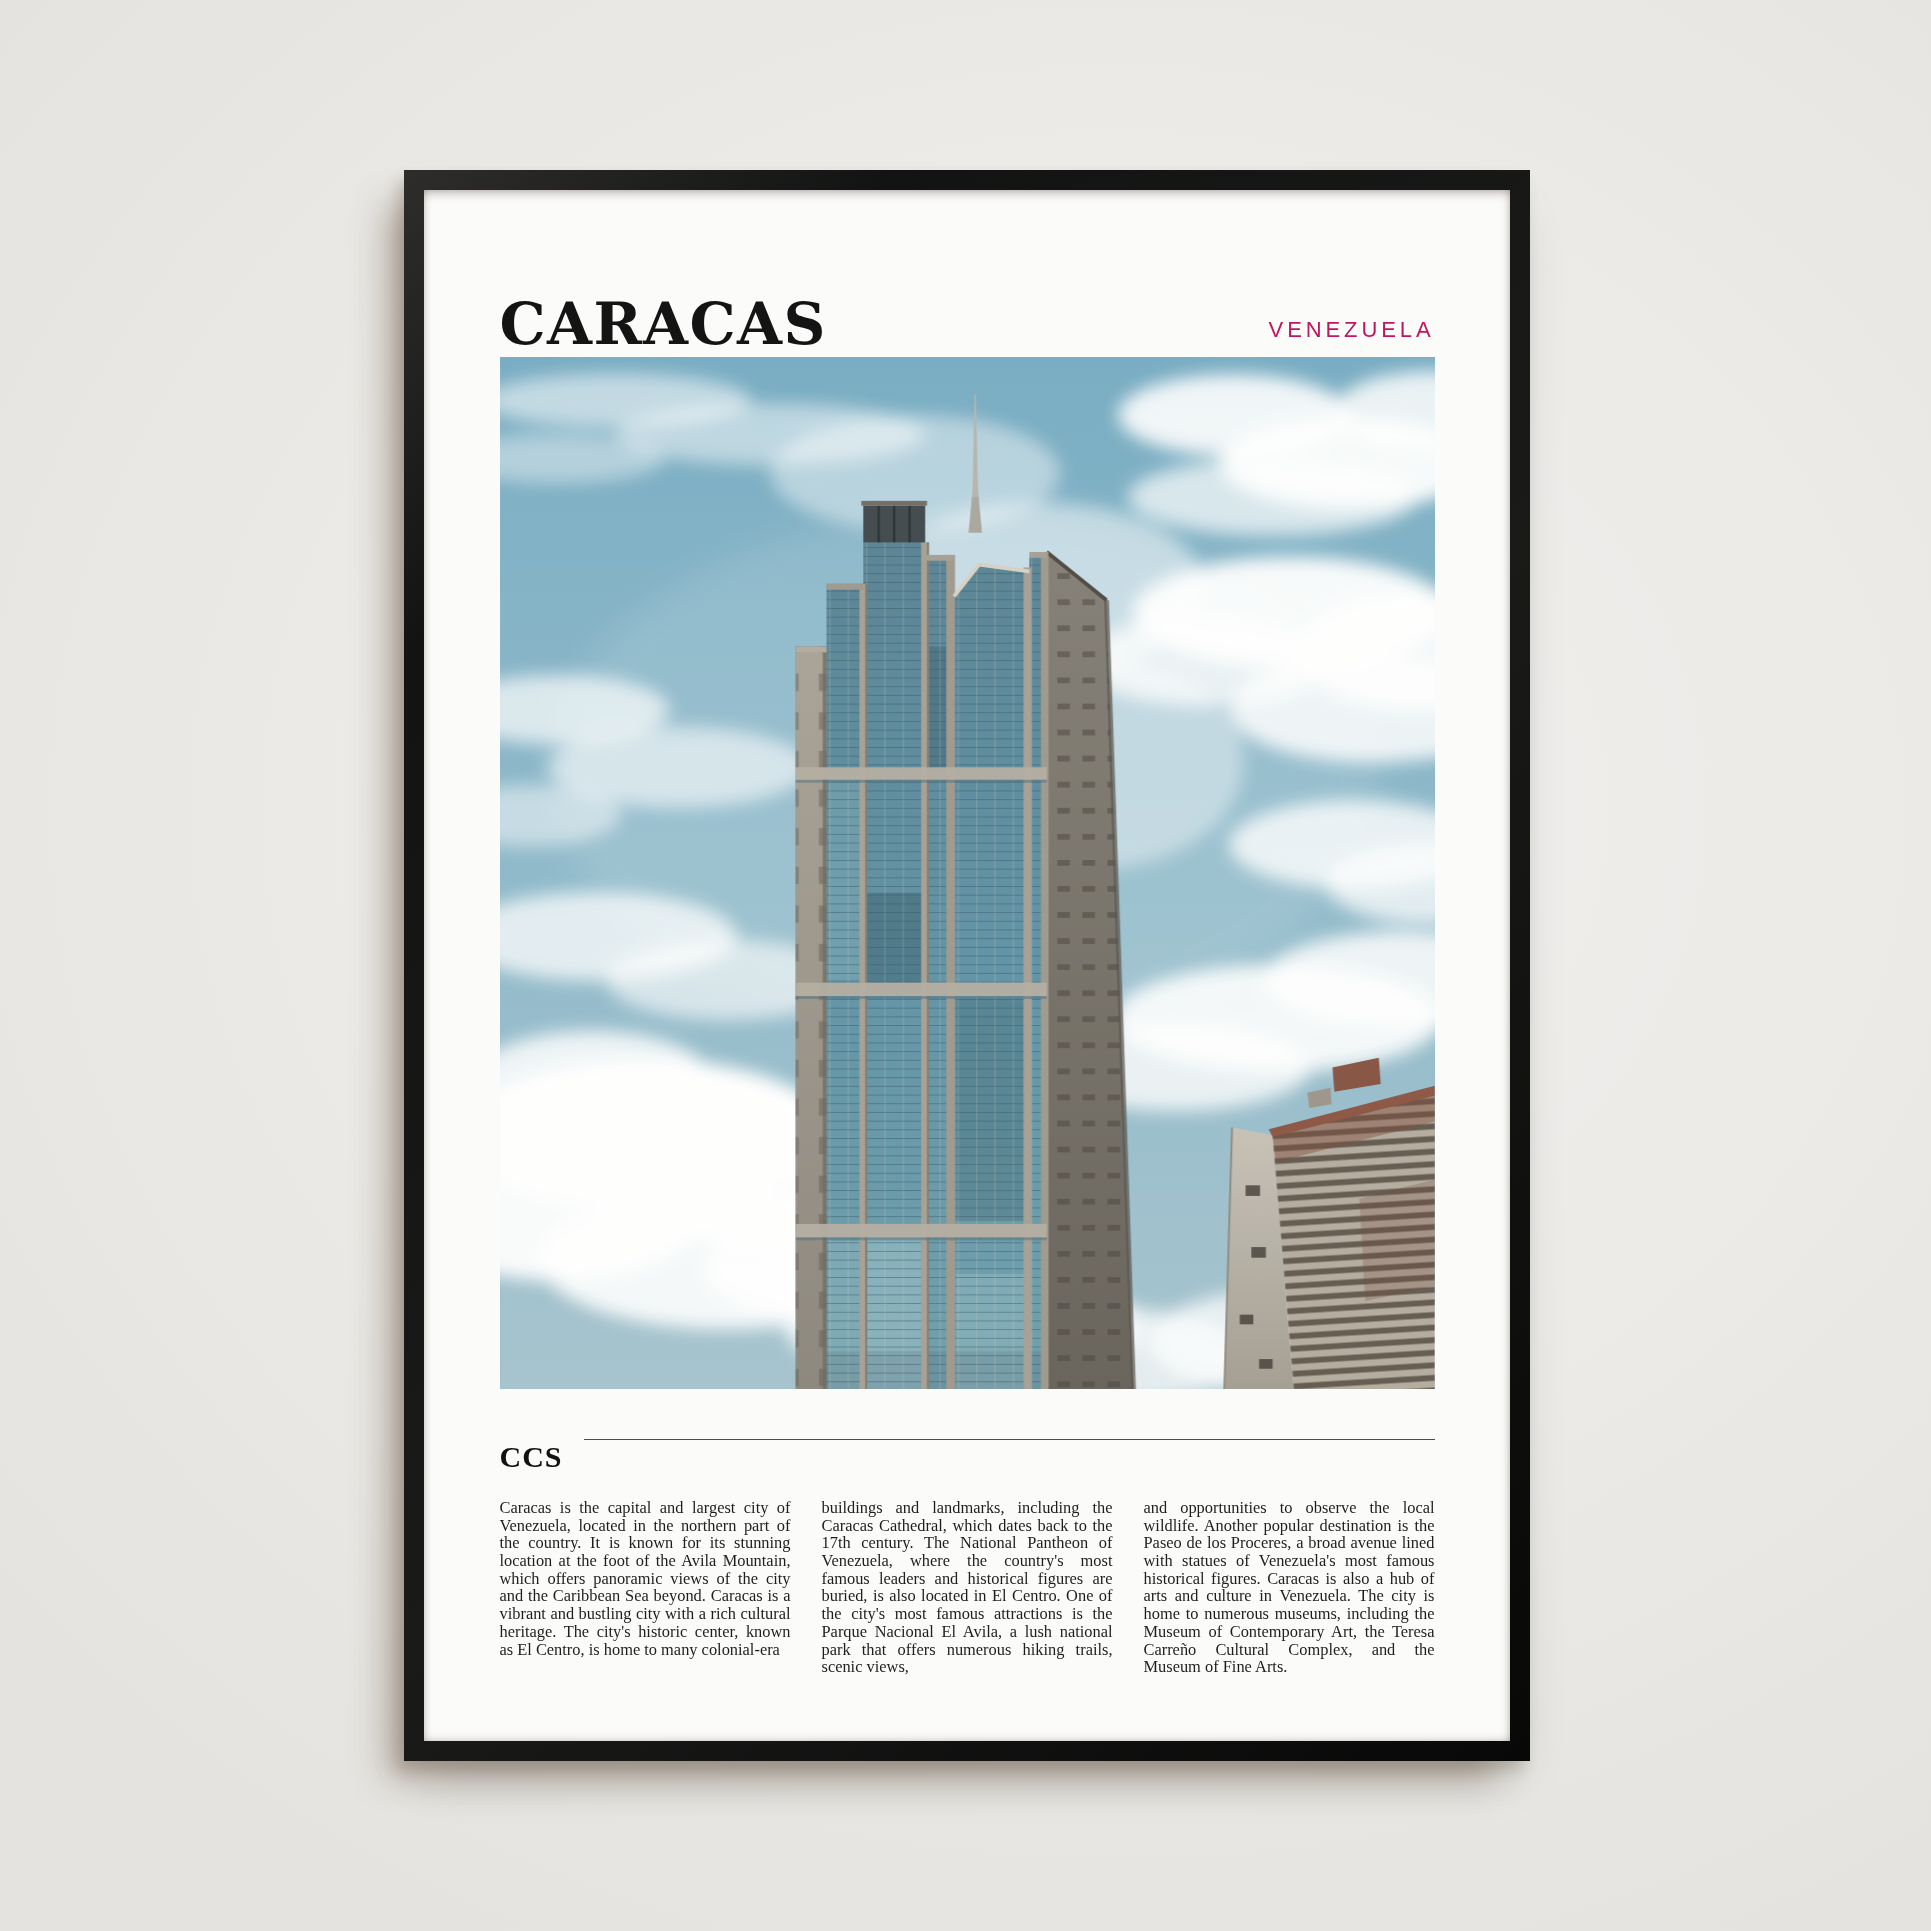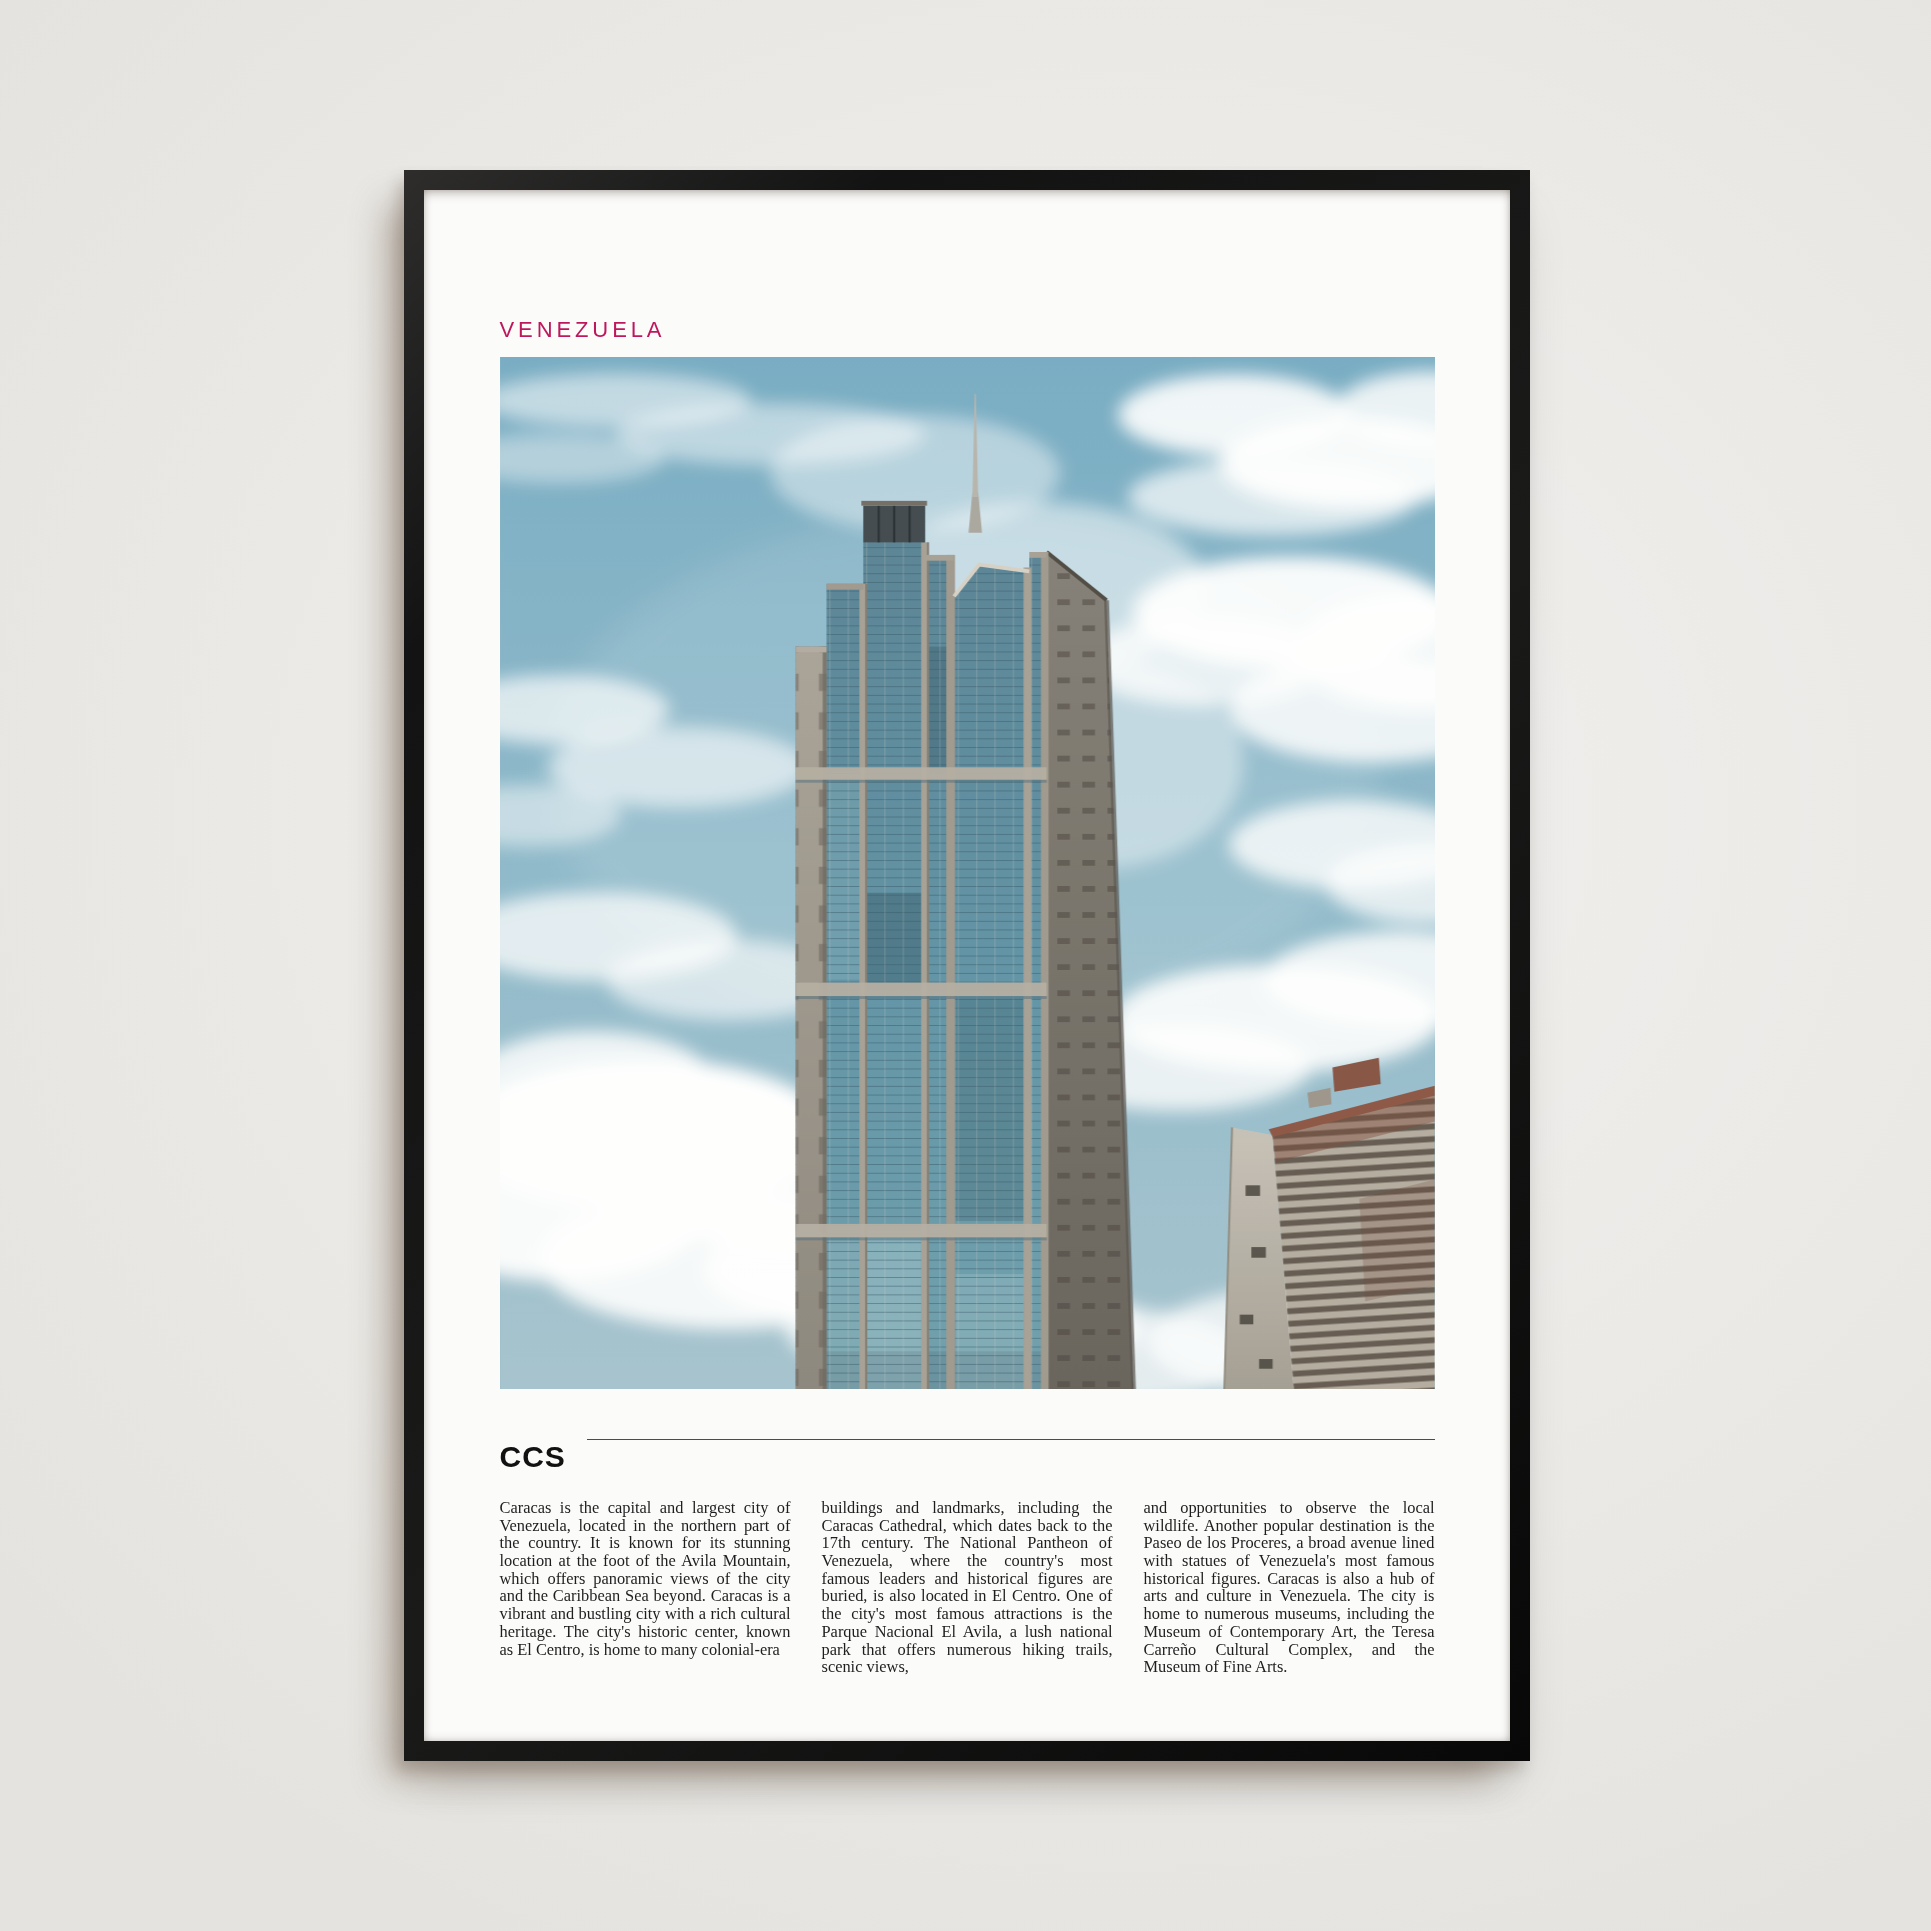--- a/index.html
+++ b/index.html
@@ -38,21 +38,21 @@
     font-family:"Liberation Sans", sans-serif;font-weight:400;
     font-size:22px;letter-spacing:3.9px;color:#be185d;padding-bottom:9.7px;
   }
   .photo{
     margin-top:3.9px;width:935px;height:1032px;overflow:hidden;background:#8ab6c8;
   }
   .code-row{
     margin-top:35px;height:31px;display:flex;align-items:center;
   }
   .city-code{
-    font-family:Liberation Sans, sans-serif;font-weight:700;
+    font-family:Liberation Serif, serif;font-weight:700;
     font-size:30px;letter-spacing:1px;color:#121212;line-height:1;margin-top:35px;
   }
   .rule{flex:1;height:0;border-top:1.9px solid #4c4c4c;margin-left:21px;}
   .columns{
     margin-top:44px;display:flex;gap:31px;
   }
   .col{flex:1;}
   .col p{
     margin:0;font-family:"Liberation Serif", serif;
     font-size:16.4px;line-height:1.08;color:#1e1e1e;
@@ -60,20 +60,21 @@
   }
 </style>
 </head>
 <body>
 
 <div class="frame">
   <div class="poster">
     <div class="content">
 
       <div class="header-row">
+        <h1 class="title">CARACAS</h1>
         <span class="country">VENEZUELA</span>
       </div>
 
       <div class="photo">
         <svg width="935" height="1032" viewBox="0 0 968 1069" xmlns="http://www.w3.org/2000/svg">
           <defs>
             <linearGradient id="sky" x1="0" y1="0" x2="0" y2="1">
               <stop offset="0" stop-color="#74aac2"></stop>
               <stop offset="0.5" stop-color="#8cb8ca"></stop>
               <stop offset="1" stop-color="#a4c2ce"></stop>

